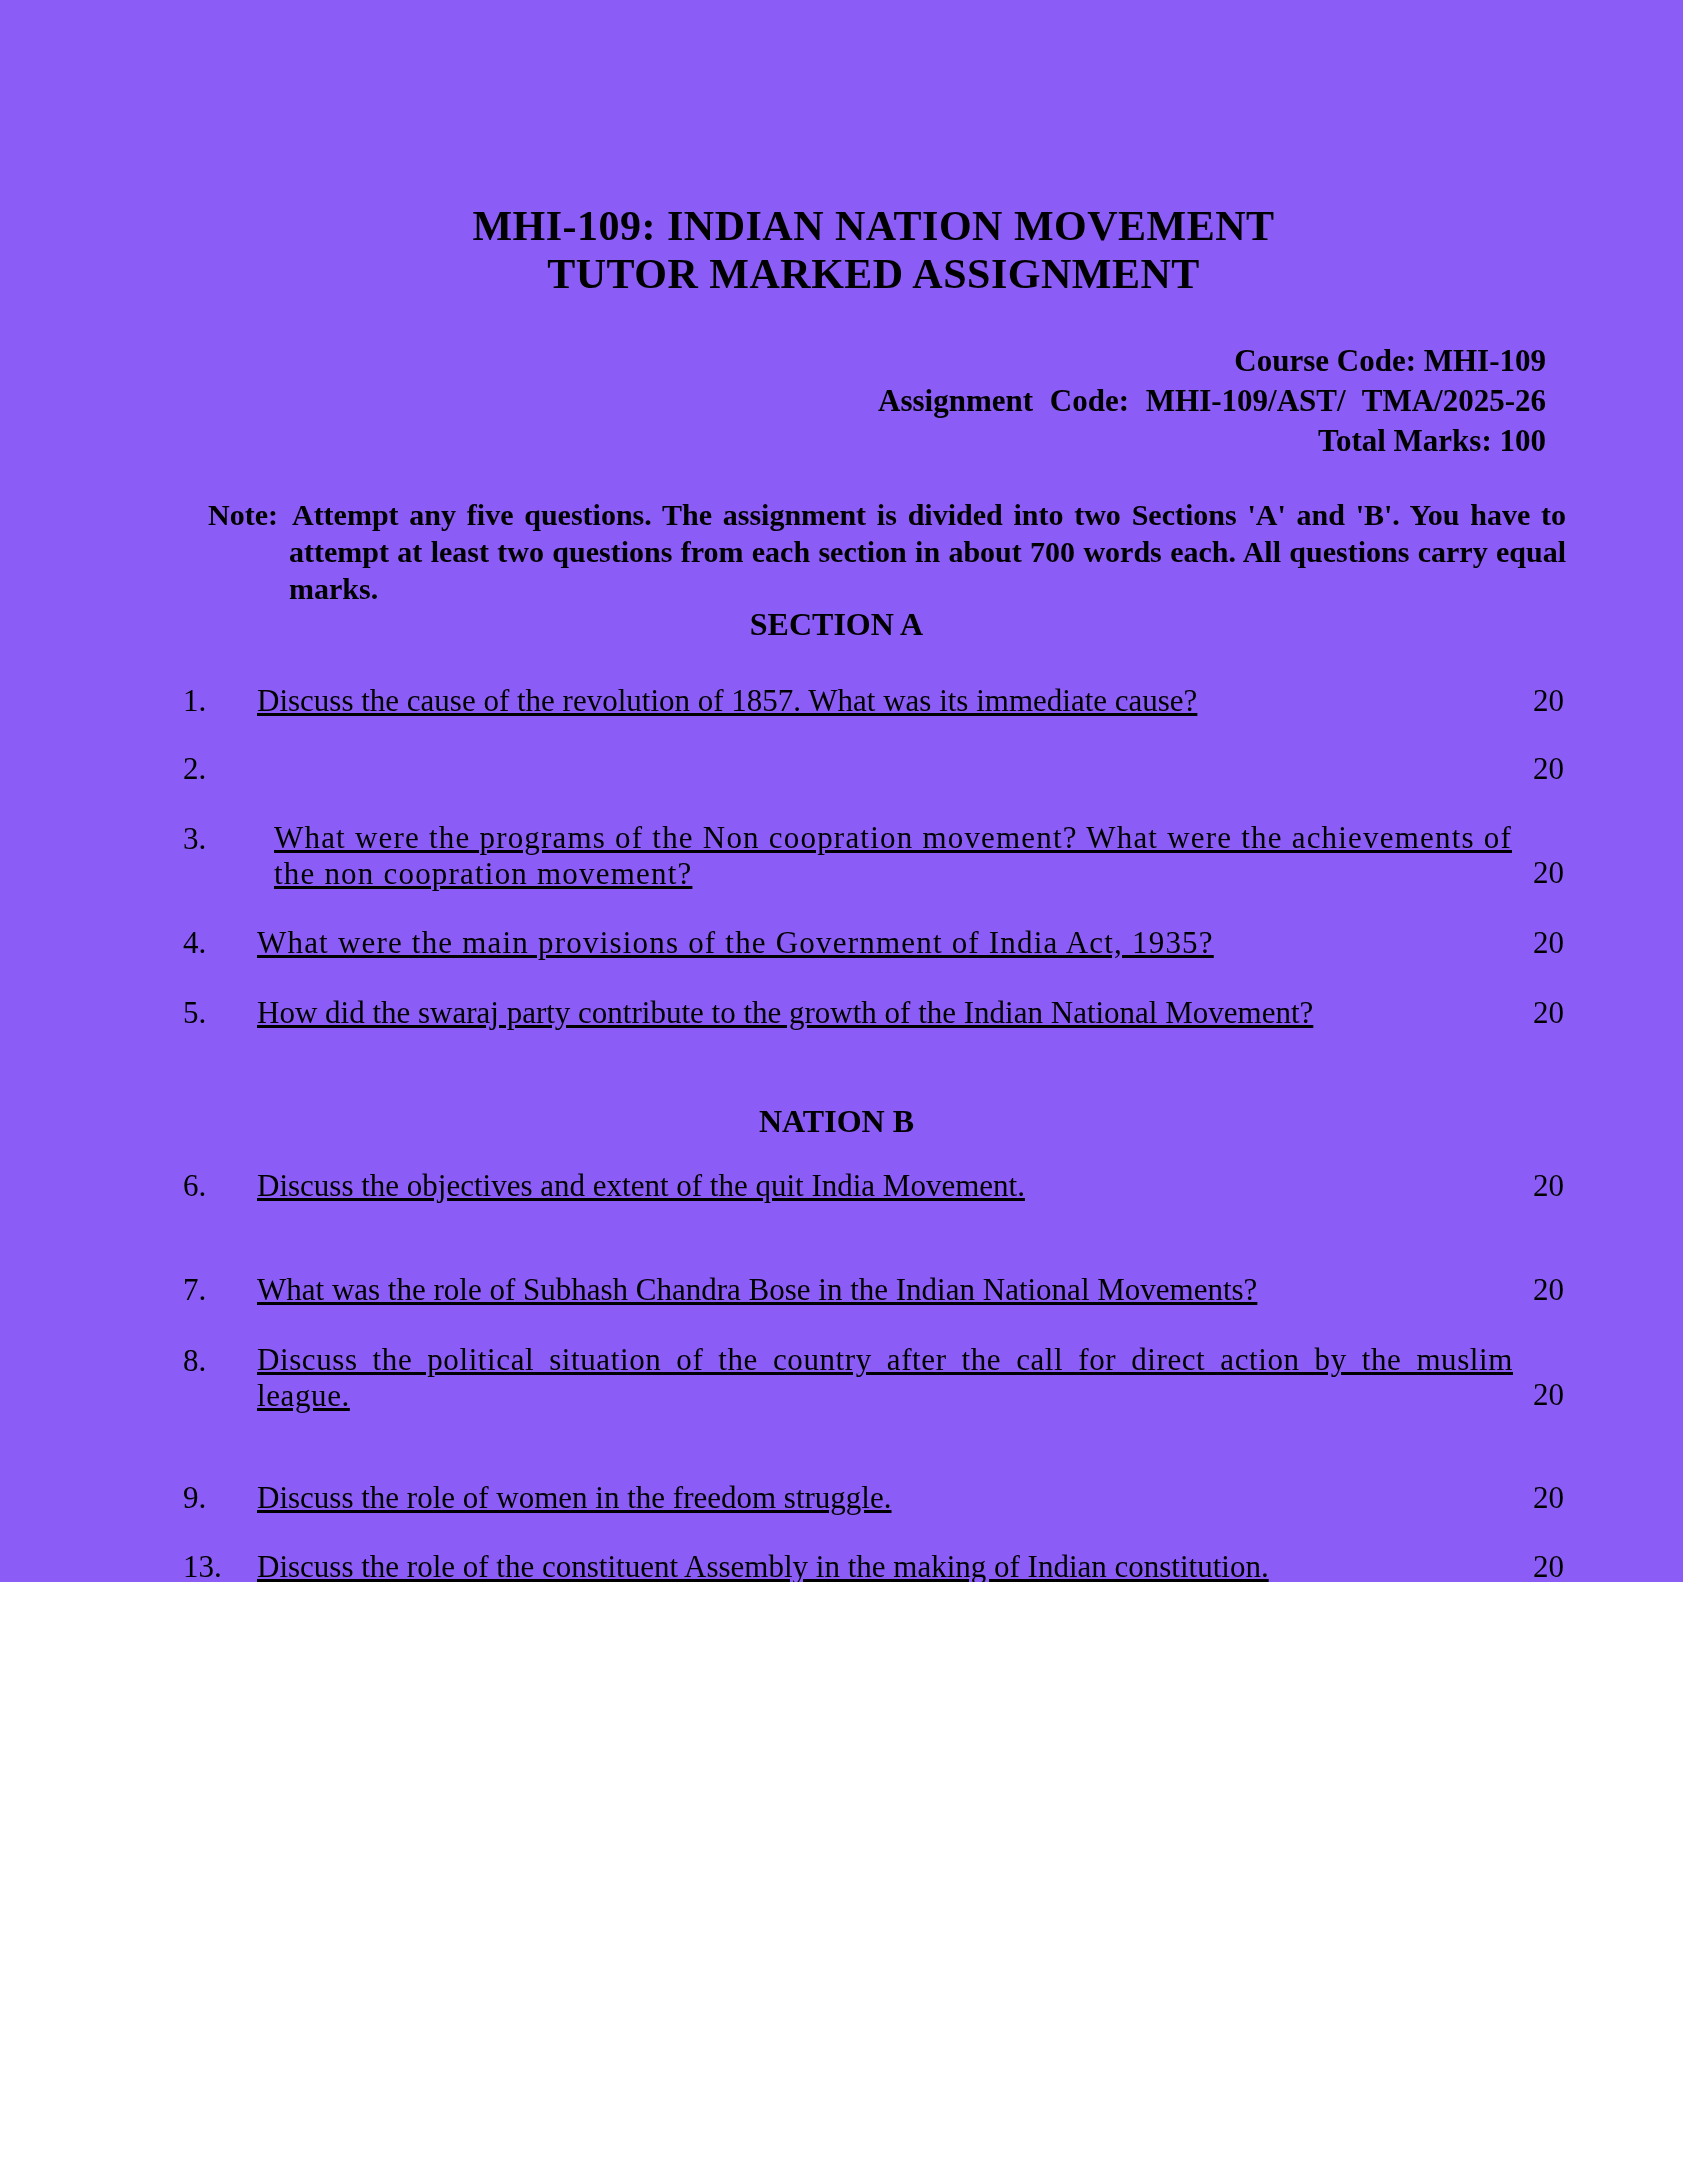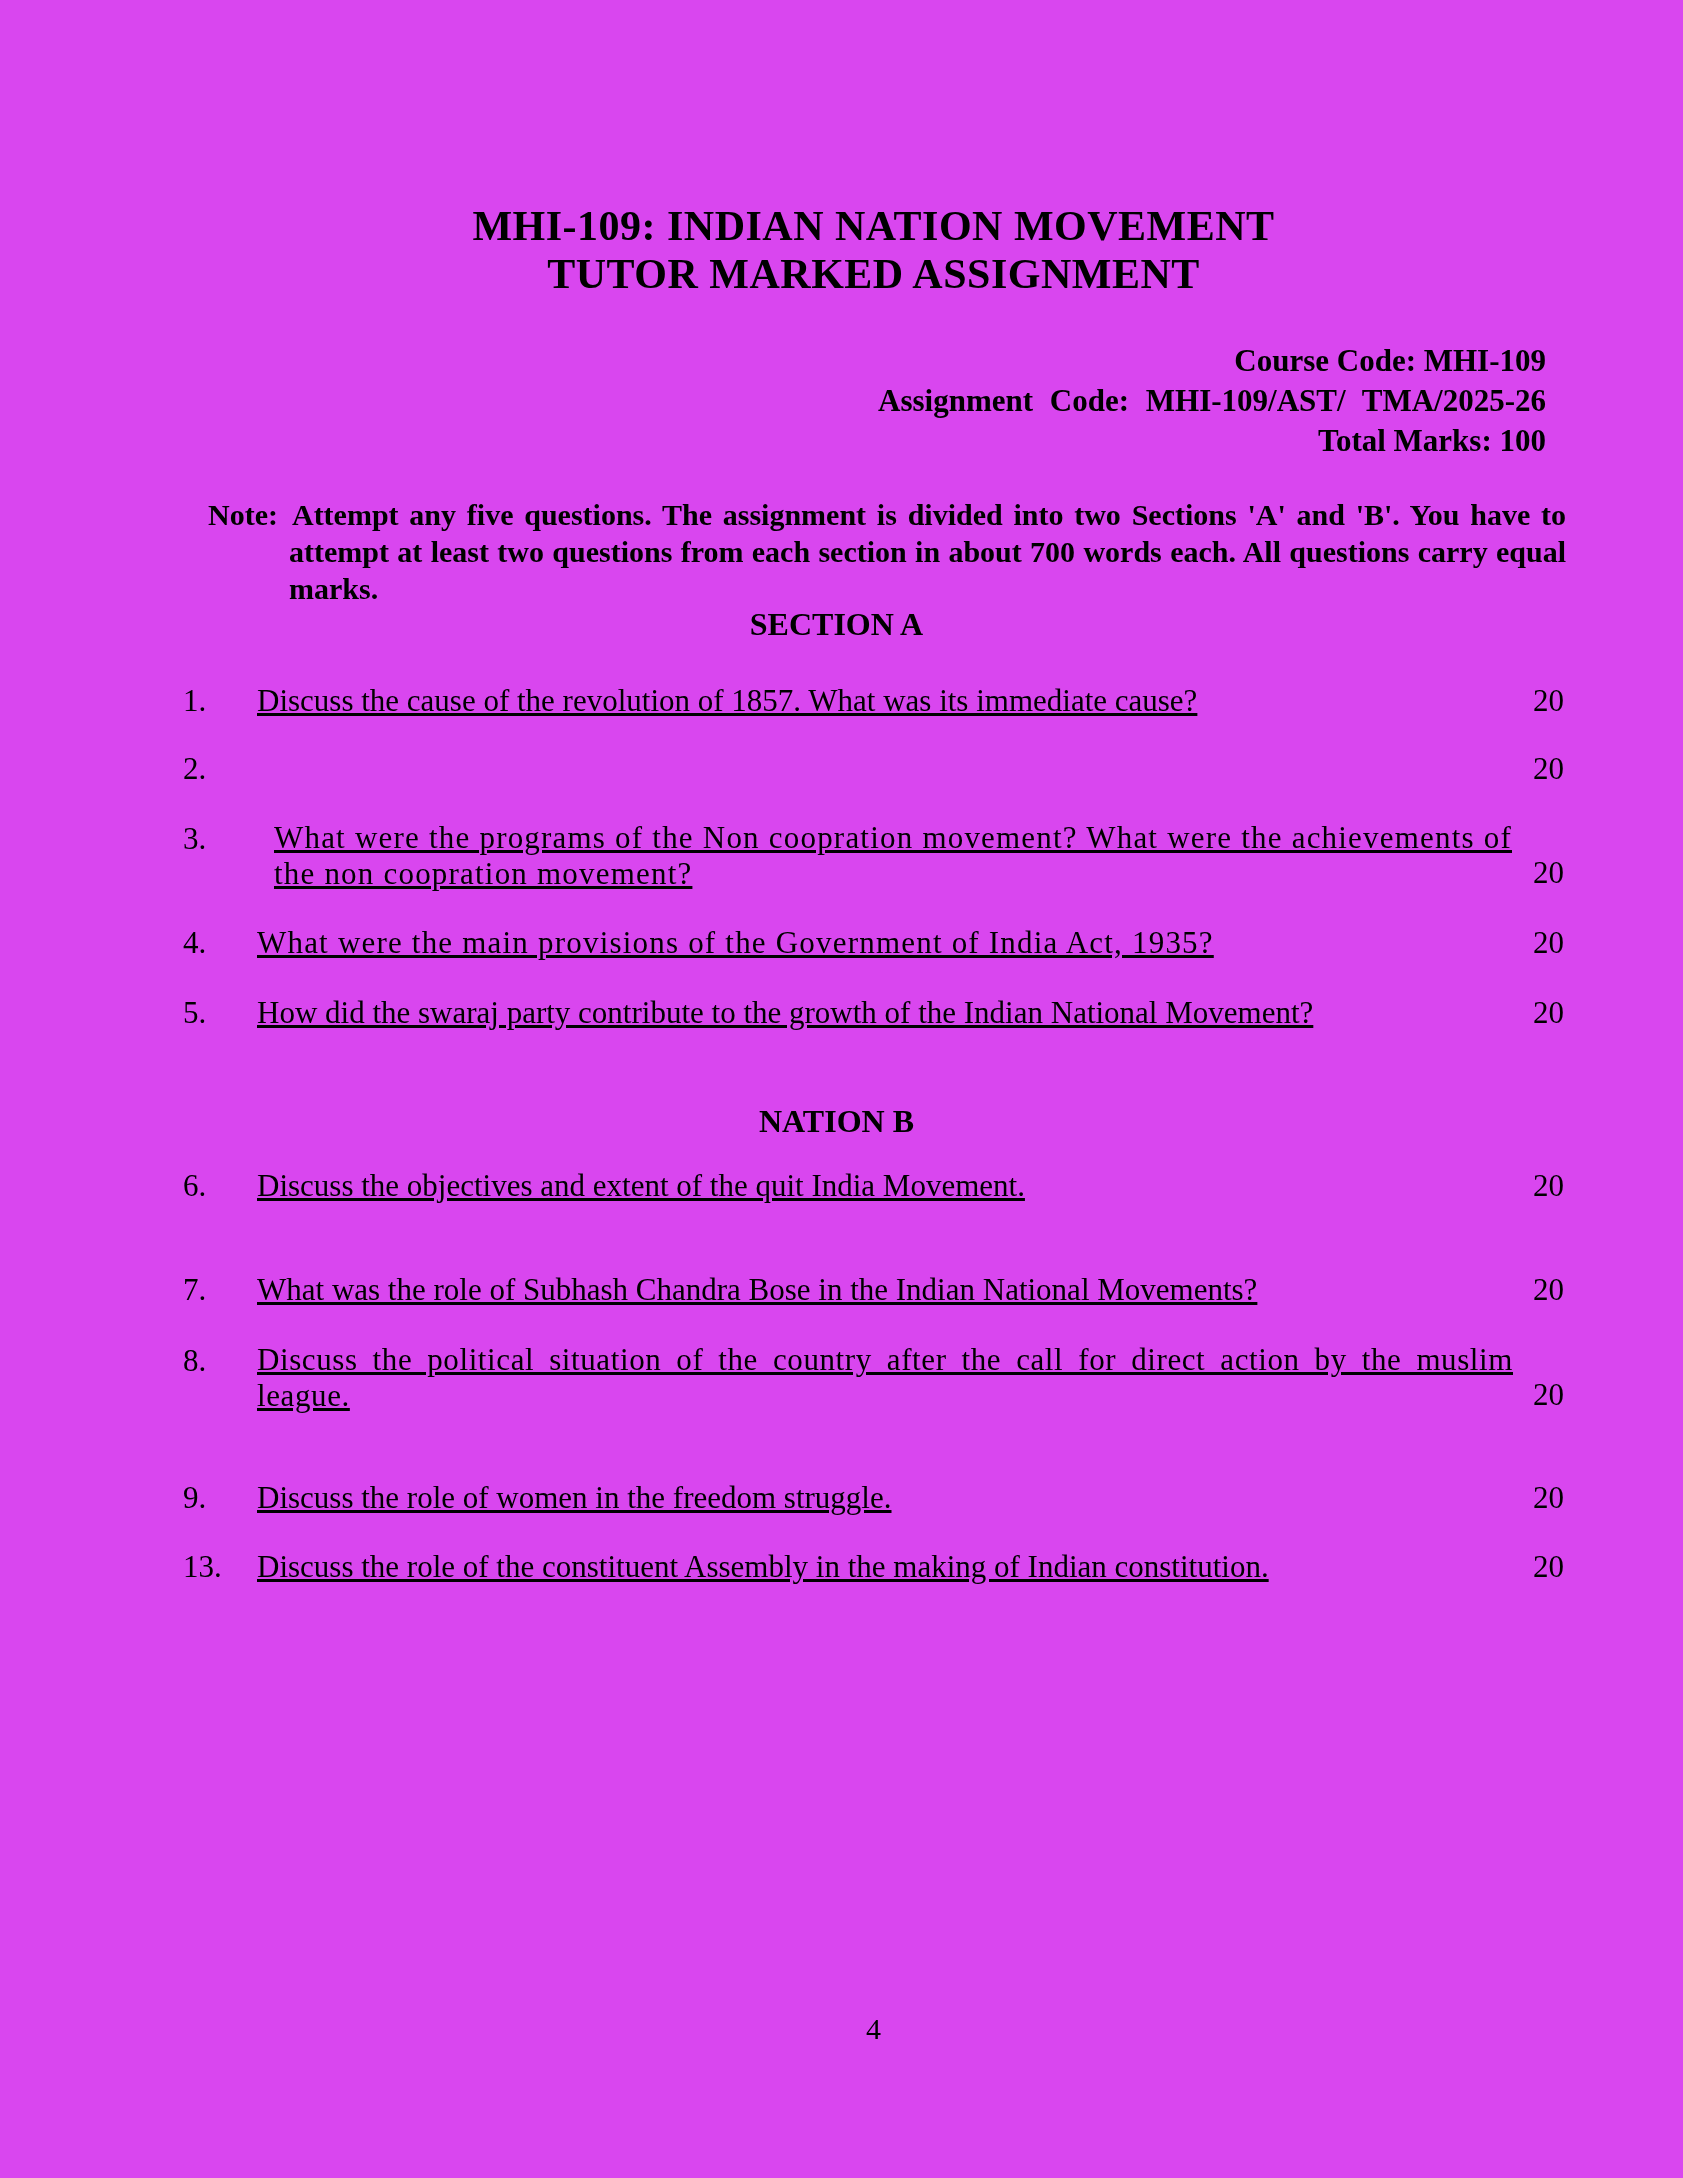--- a/index.html
+++ b/index.html
@@ -3,22 +3,22 @@
 <meta charset="utf-8">
 <style>
   html, body {
     margin: 0;
     padding: 0;
     background: #ffffff;
   }
   .page {
     position: relative;
     width: 1683px;
-    height: 2178px;
-    background: #d946ef;
+    height: 1582px;
+    background: #8b5cf6;
     color: #000000;
     font-family: "Liberation Serif", "DejaVu Serif", serif;
     overflow: hidden;
   }
 
   
   .title-block {
     position: absolute;
     top: 202px;
     left: 183px;

